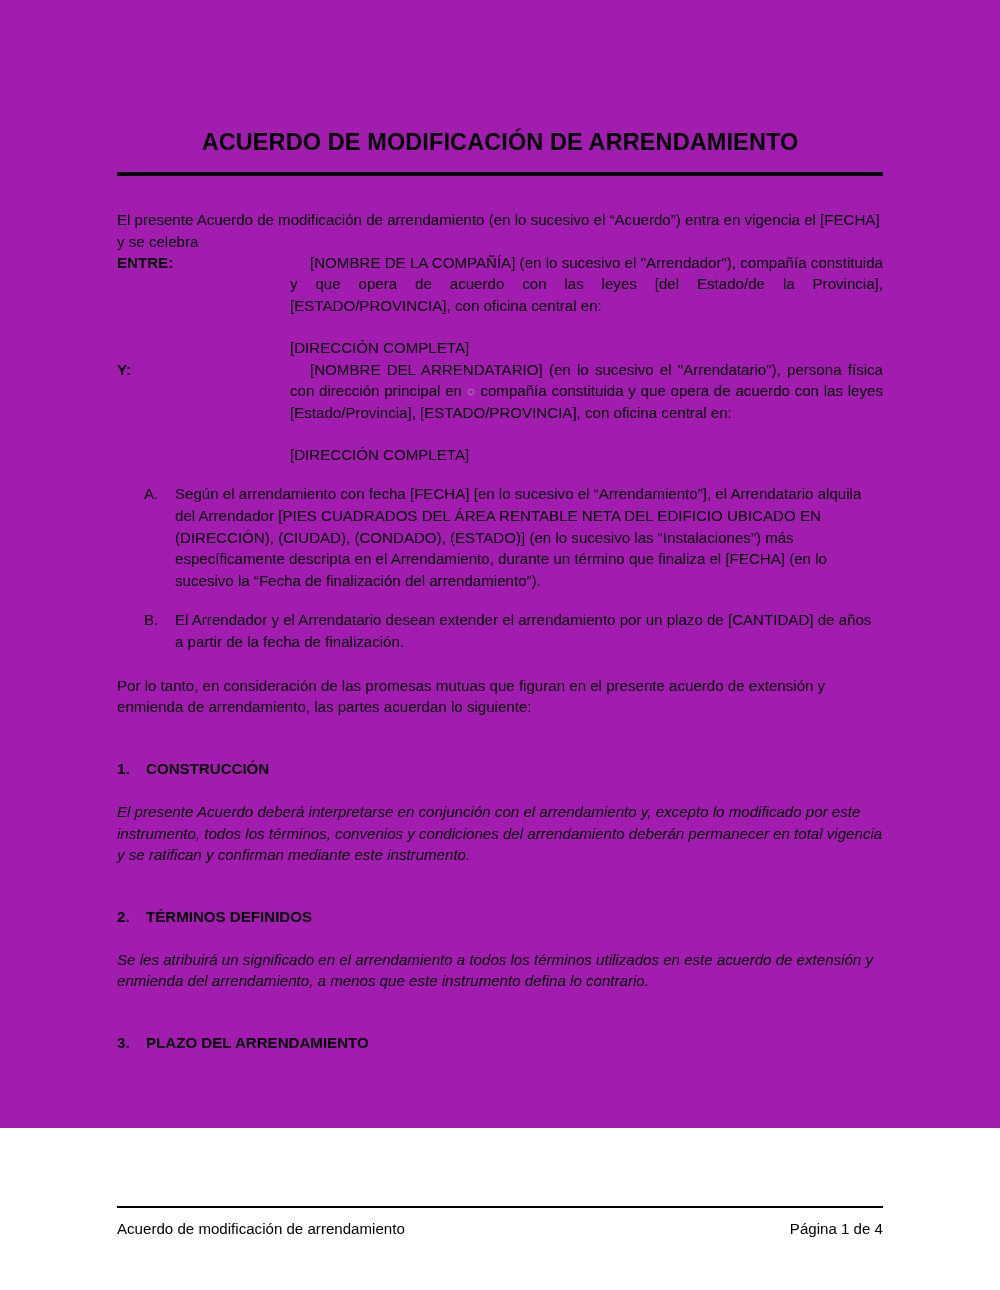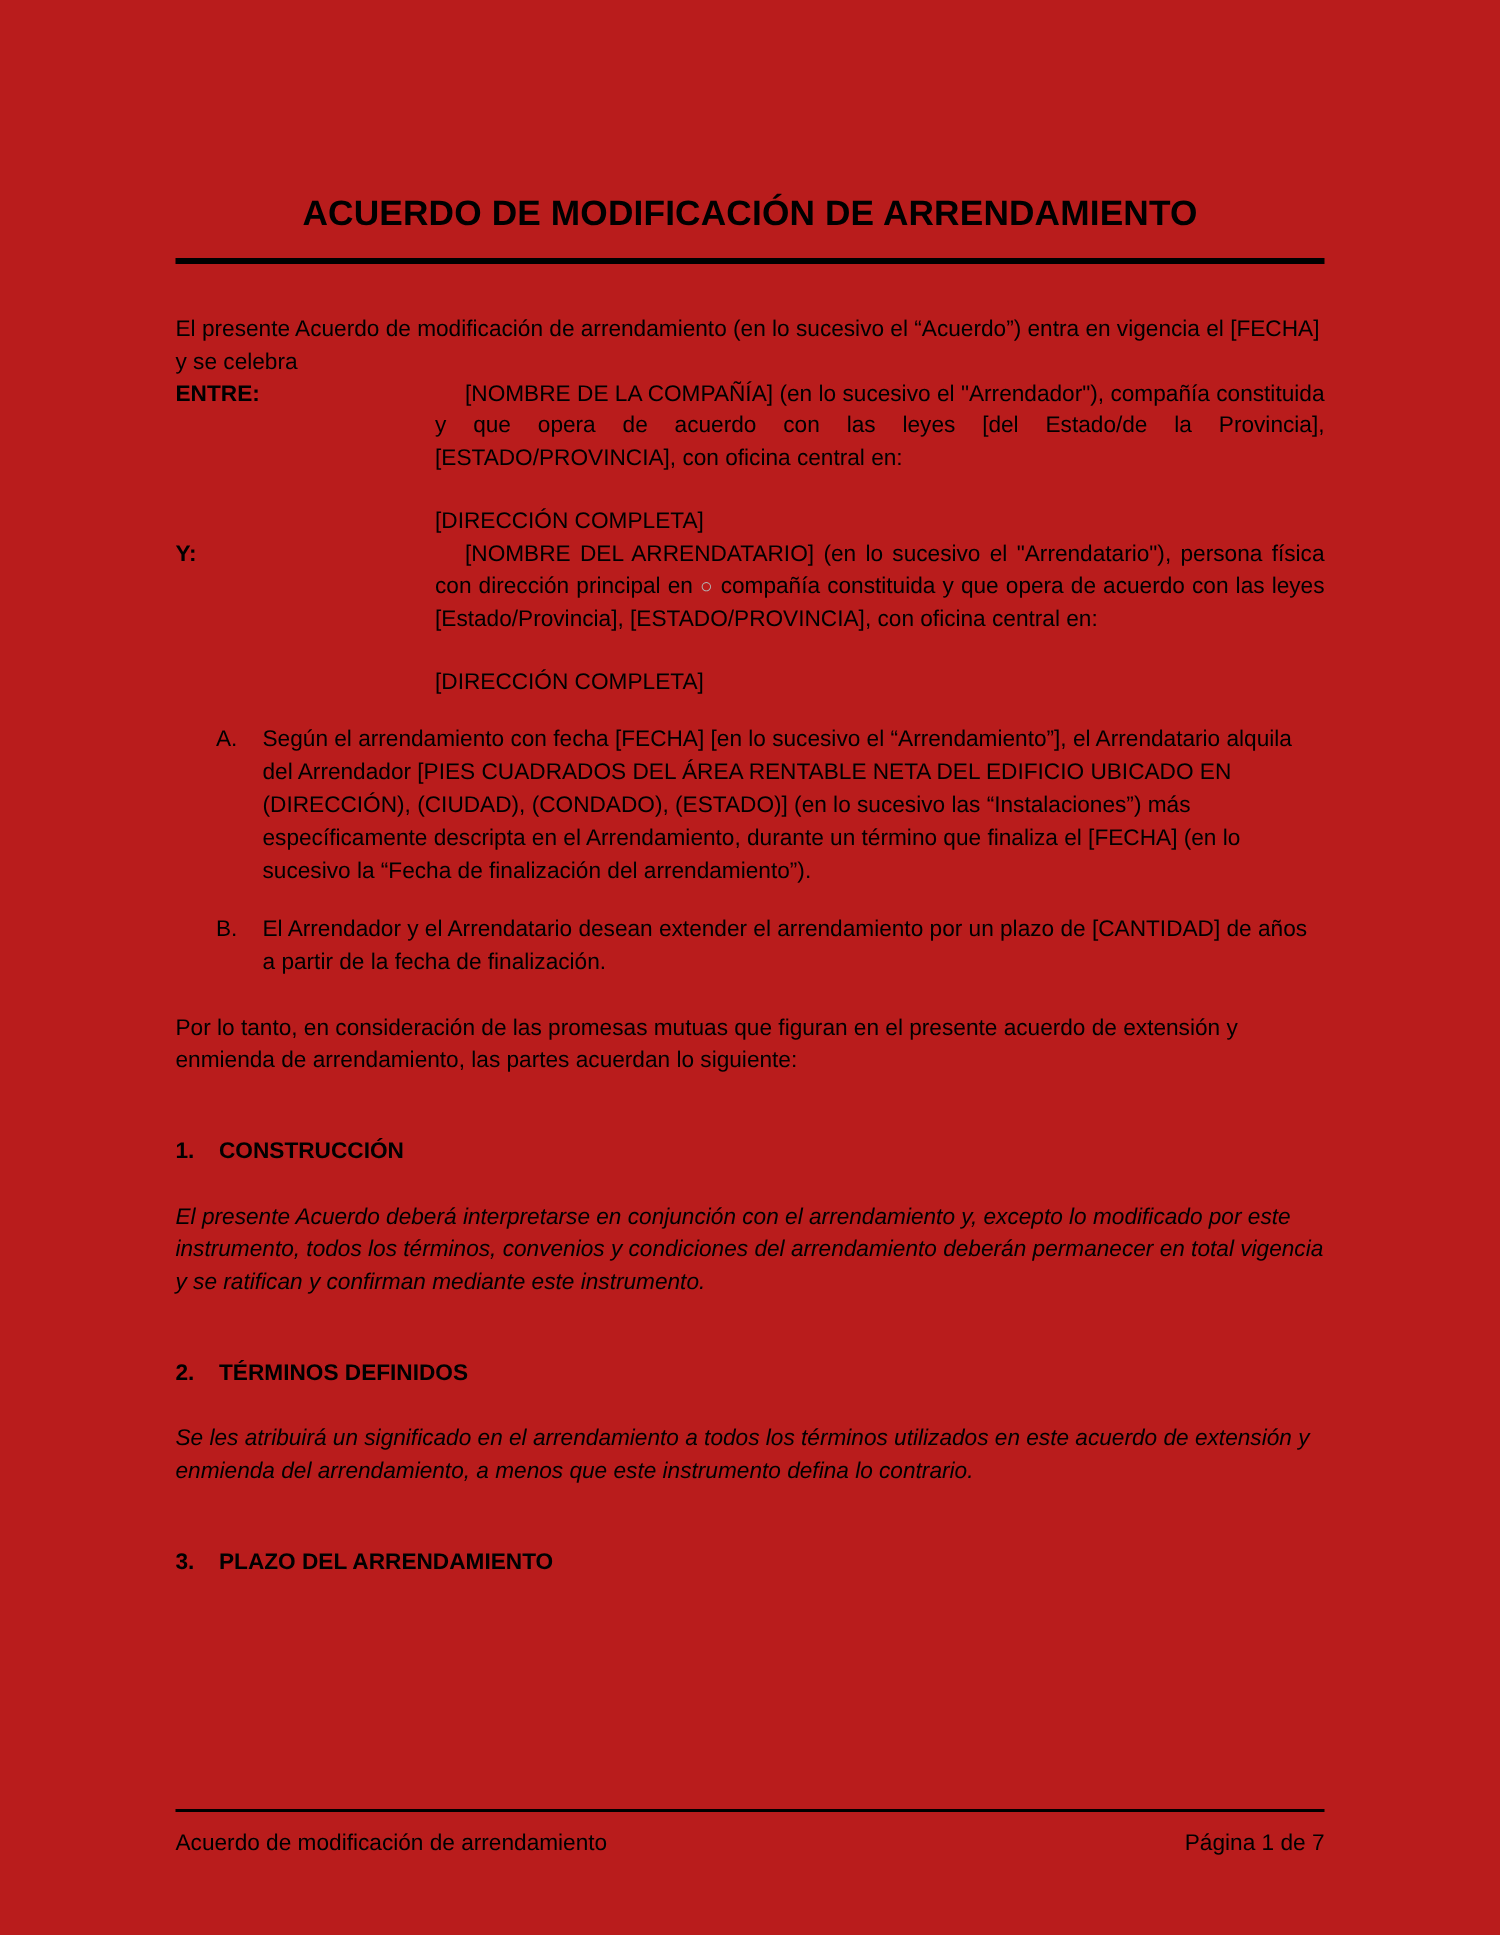--- a/index.html
+++ b/index.html
@@ -10,22 +10,22 @@
   body {
     width: 1000px;
     height: 1290px;
     font-family: "Liberation Sans", sans-serif;
     color: #000000;
     -webkit-font-smoothing: antialiased;
   }
   .page {
     position: relative;
     width: 1000px;
-    height: 1290px;
-    background: #b91c1c;
+    height: 1128px;
+    background: #a21caf;
     box-sizing: border-box;
   }
   .content {
     position: absolute;
     left: 117px;
     top: 0;
     width: 766px;
   }
 
   
@@ -223,16 +223,16 @@
         <span class="num-text">PLAZO DEL ARRENDAMIENTO</span>
       </div>
     </div>
 
   </div>
 
   <div class="footer">
     <hr class="footer-rule">
     <div class="footer-row">
       <span>Acuerdo de modificación de arrendamiento</span>
-      <span>Página 1 de 7</span>
+      <span>Página 1 de 4</span>
     </div>
   </div>
 </div>
 
 </body></html>

